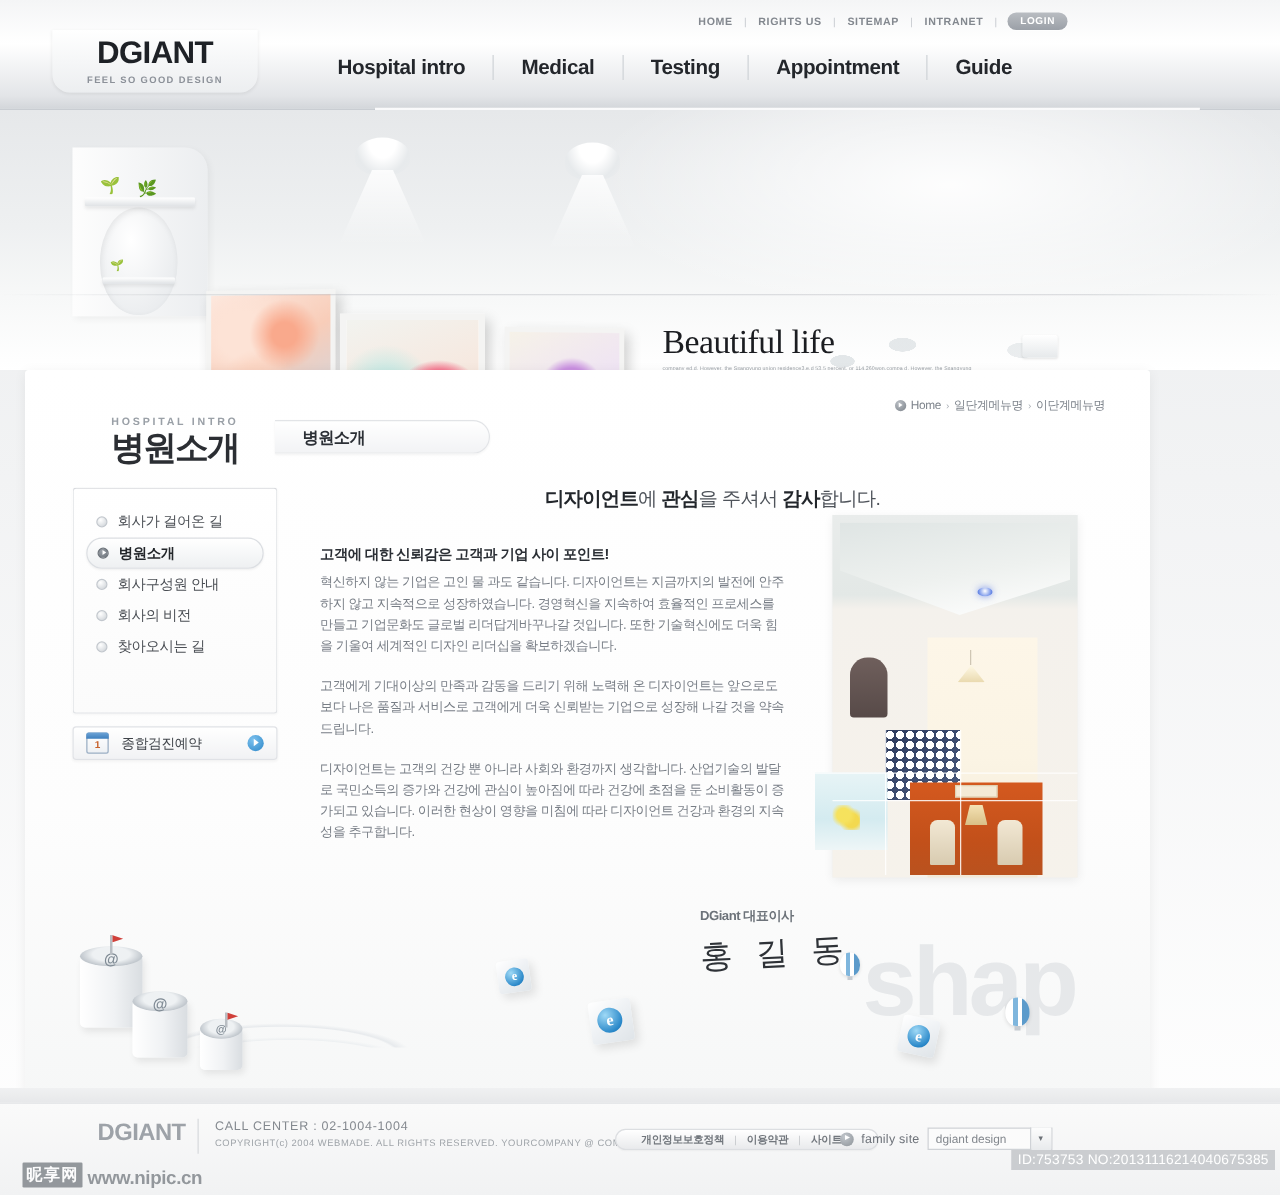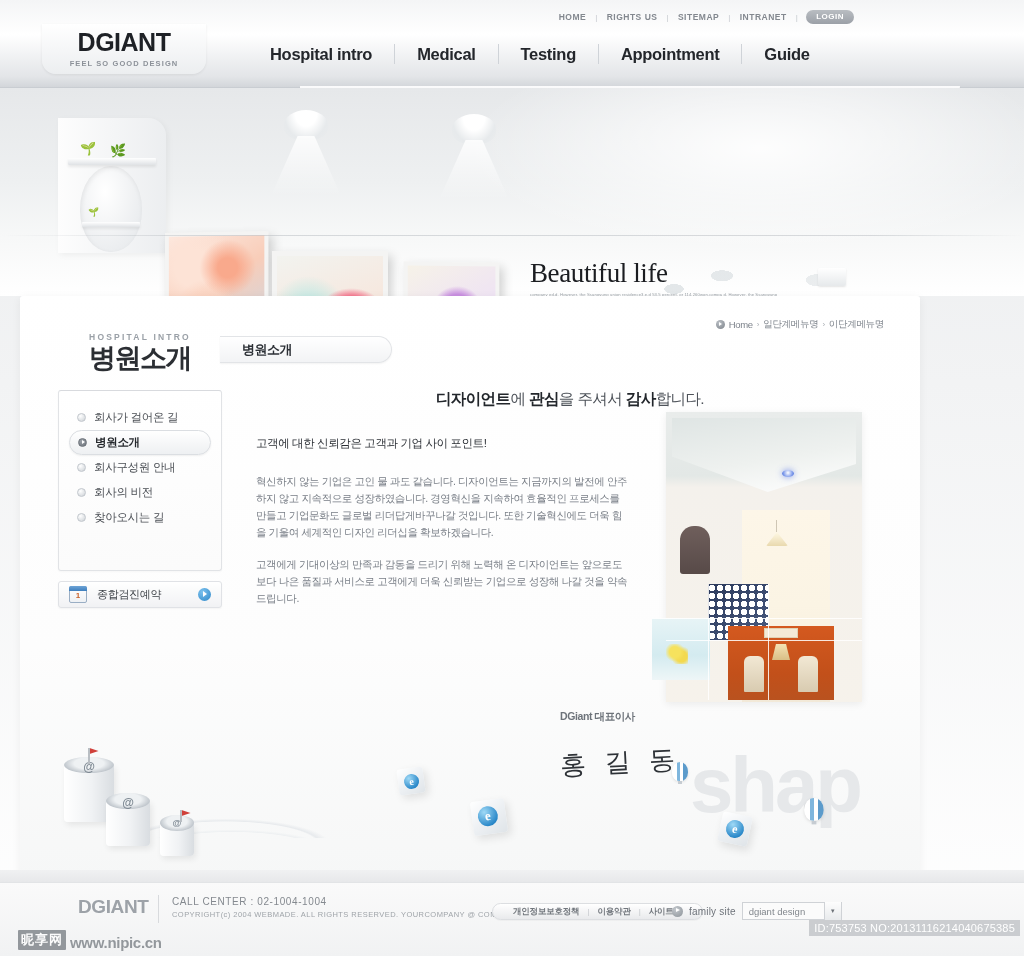--- a/index.html
+++ b/index.html
@@ -328,21 +328,21 @@
     position:relative; left:-36px;
   }
 
   .lead {
     margin-top: 26px; font-size:15.5px; color:#4e535a; letter-spacing:-.6px;text-align:center;
   }
   .lead b { color:#22262b; font-weight:bold; }
 
   .body-col { width: 372px; margin-top: 26px; }
   .sub-h {
-    font-size:11.5px; font-weight:normal; color:#2b2f35; letter-spacing:-.4px; margin-bottom:22px;
+    font-size:11.5px; font-weight:bold; color:#2b2f35; letter-spacing:-.4px; margin-bottom:7px;
   }
   .para {
     font-size:10.5px; line-height:17px; color:#787e86; letter-spacing:-.4px;
     margin-bottom: 15px;
   }
 
   
   .photo {
     position:absolute; left:410px; top:96px; width:196px; height:290px;
     background: #eef0ef;
@@ -430,21 +430,21 @@
   .illus {
     position:absolute; left:0; bottom:0; width:900px; height:180px;
     overflow:hidden;
   }
   .illus .shap {
     position:absolute; right:60px; bottom:58px;
     font-size:78px; font-weight:bold; color:#e6e8ea; letter-spacing:-3px;
     line-height:1; font-family:"Liberation Sans", sans-serif;
   }
   .sig-title {
-    position:absolute; left:540px; bottom:158px;
+    position:absolute; left:540px; bottom:142px;
     font-size:10.5px; color:#6d737a; letter-spacing:-.4px; font-weight:bold;
   }
   .sig-name {
     position:absolute; left:540px; bottom:102px;
     font-family:"Liberation Serif", serif; font-size:26px; color:#2e3237;
     letter-spacing:6px; transform: rotate(-3deg);
   }
   .castle {
     position:absolute; left:22px; bottom:14px; width:220px; height:118px;
   }
@@ -718,20 +718,21 @@
       <div class="page-tab">병원소개</div>
 
       <div class="lead">
         <b>디자이언트</b><span>에 </span><b>관심</b><span>을 주셔서 </span><b>감사</b><span>합니다.</span>
       </div>
 
       <div class="body-col">
         <div class="sub-h">고객에 대한 신뢰감은 고객과 기업 사이 포인트!</div>
         <div class="para">혁신하지 않는 기업은 고인 물 과도 같습니다. 디자이언트는 지금까지의 발전에 안주하지 않고 지속적으로 성장하였습니다. 경영혁신을 지속하여 효율적인 프로세스를 만들고 기업문화도 글로벌 리더답게바꾸나갈 것입니다. 또한 기술혁신에도 더욱 힘을 기울여 세계적인 디자인 리더십을 확보하겠습니다.</div>
         <div class="para">고객에게 기대이상의 만족과 감동을 드리기 위해 노력해 온 디자이언트는 앞으로도 보다 나은 품질과 서비스로 고객에게 더욱 신뢰받는 기업으로 성장해 나갈 것을 약속드립니다.</div>
+        <div class="para">디자이언트는 고객의 건강 뿐 아니라 사회와 환경까지 생각합니다. 산업기술의 발달로 국민소득의 증가와 건강에 관심이 높아짐에 따라 건강에 초점을 둔 소비활동이 증가되고 있습니다. 이러한 현상이 영향을 미침에 따라 디자이언트 건강과 환경의 지속성을 추구합니다.</div>
       </div>
 
       <div class="photo">
         <div class="room"></div>
         <div class="ceiling"></div>
         <div class="led"></div>
         <div class="doorway"></div>
         <div class="pendant"></div>
         <div class="plaque"></div>
         <div class="tilepat"></div>

